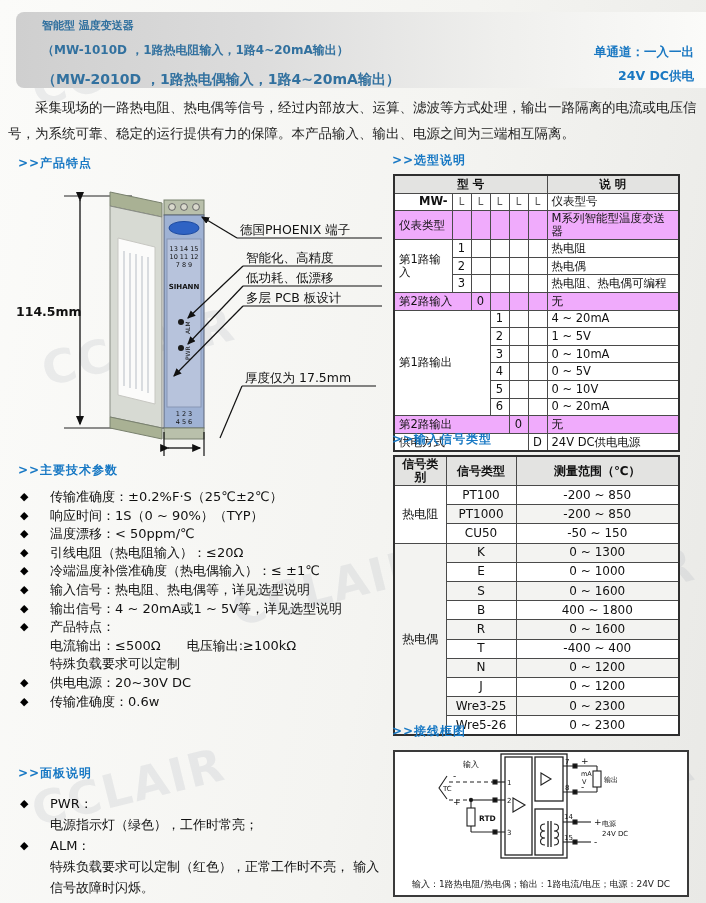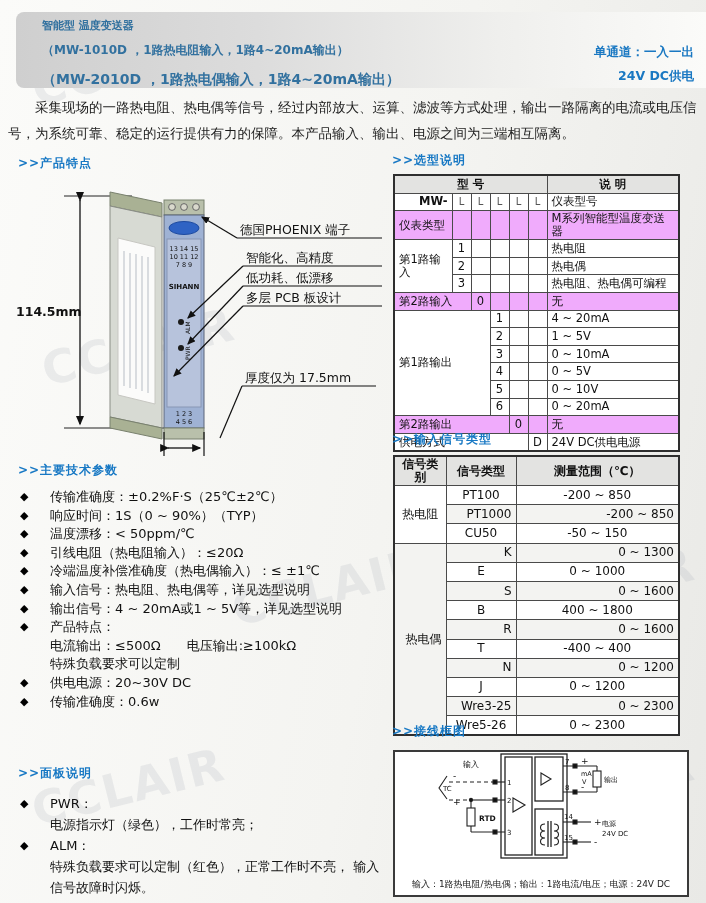--- a/index.html
+++ b/index.html
@@ -29,21 +29,21 @@
   table.tbl{border-collapse:collapse;background:#fff;}
   .tbl td{border:1px solid #4a4a4a;font-size:11.5px;color:#111;padding:1px 4px;line-height:13px;}
   table.tbl{border:2px solid #2e2e2e;}
   .tbl .hd{background:#e3e3e1;text-align:center;font-weight:bold;}
   .tbl .shade{background:#f0abfc;}
   .tbl .ctr{text-align:center;}
   .tbl .rt{text-align:right;font-weight:bold;}
   .tbl .slot{text-align:center;color:#555;font-size:10px;}
   #sel-tbl td{height:14.6px;}
   #sig-tbl td{height:16.2px;font-size:12px;}
-  #sig-tbl tr.z td{background:#f3f3f1;text-align:right;}
+  #sig-tbl tr.z td{background:#f3f3f1;}
   #sig-tbl td.cat{background:#fff;text-align:center;}
   
   .wirebox{position:absolute;left:393px;top:750px;width:292px;height:143px;border:2px solid #3a3a3a;
            background:#fff;}
   .wire-cap{position:absolute;left:0;right:0;bottom:4px;text-align:center;font-size:9px;color:#222;}
   svg text{fill:#111;}
 </style>
 </head>
 <body>
 

